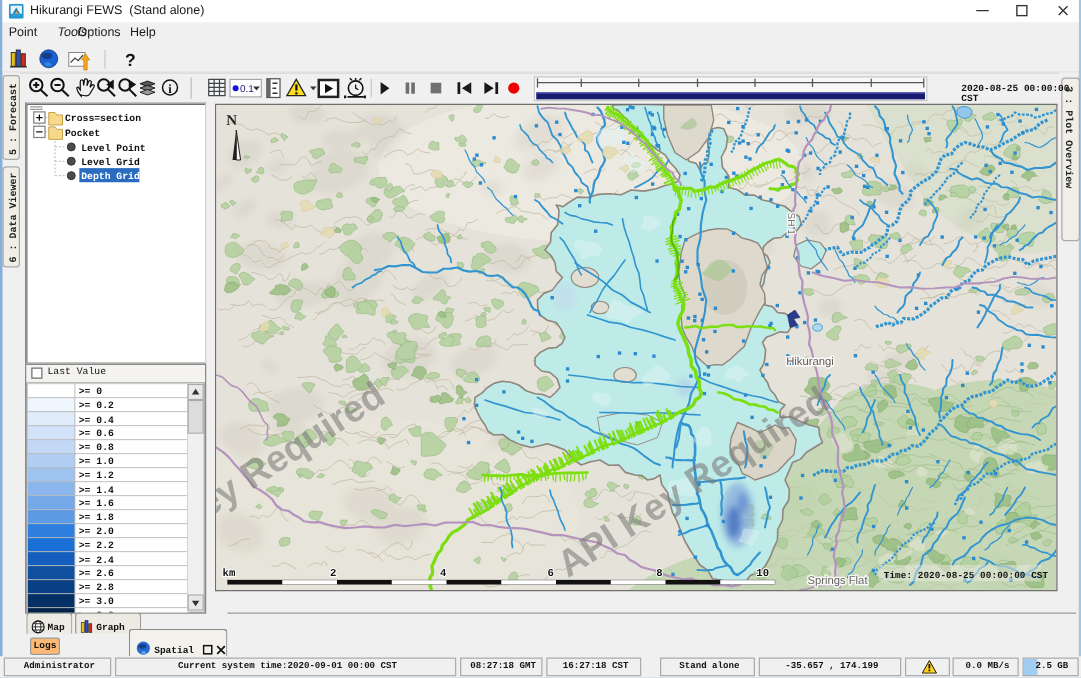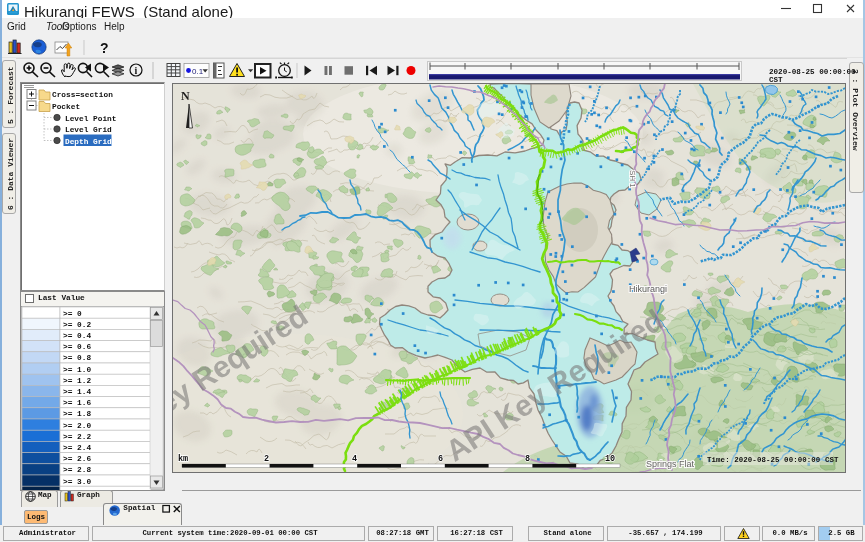--- a/index.html
+++ b/index.html
@@ -5,46 +5,46 @@
   font-family:"Liberation Sans", sans-serif; background:#f0f0f0; }
 .abs { position:absolute; }
 .mono { font-family:"Liberation Mono", monospace; }
 .seg { position:absolute; top:526px; height:15px; border:1px solid #ababab;
   background:#f0f0f0; font-family:"Liberation Mono", monospace; font-size:7.3px; font-weight:bold;
   color:#111; line-height:13px; padding-left:3px; white-space:nowrap; overflow:hidden;text-align:center; }
 .vtab { position:absolute; background:#f0eee7; border:1px solid #a9a9a9;
   border-radius:3px; font-family:"Liberation Mono", monospace; font-size:8px; font-weight:bold; color:#222; }
 .btab { position:absolute; background:#eceae3; border:1px solid #9a9a9a;
   border-bottom:none; border-radius:3px 3px 0 0; font-family:"Liberation Mono", monospace;
-  font-size:7.6px; font-weight:bold; color:#111; display:flex; align-items:flex-start; }
+  font-size:7.6px; font-weight:bold; color:#111; display:flex; align-items:flex-end; }
 </style></head>
 <body>
 
 <div class="abs" style="left:0;top:0;width:2px;height:542px;background:#86b0dc;"></div>
 <div class="abs" style="left:863px;top:0;width:2px;height:542px;background:#a5c6e4;"></div>
 <div class="abs" style="left:0;top:541px;width:865px;height:1px;background:#9dbfdf;"></div>
 
 <div class="abs" style="left:2px;top:0;width:861px;height:18px;background:#ffffff;"></div>
 <svg class="abs" style="left:7px;top:2.5px;" width="12" height="12" viewBox="0 0 12 12">
   <rect width="12" height="12" rx="1.5" fill="#2394ce"></rect>
   <rect x="1.5" y="1.5" width="9" height="6.5" fill="#eaf5fb"></rect>
   <path d="M3 8 L6 3 L9 8 Z" fill="#1c7fb5"></path>
   <path d="M5 8 L6.2 5.5 L7.4 8 Z" fill="#f0a93c"></path>
   <rect x="2" y="8.6" width="8" height="1.6" fill="#2a9fd8"></rect>
 </svg>
-<div class="abs" style="left:24px;top:3px;font-size:15px;color:#1a1a1a;">Hikurangi FEWS&nbsp;&nbsp;(Stand alone)</div>
+<div class="abs" style="left:24px;top:3px;font-size:10px;color:#1a1a1a;">Hikurangi FEWS&nbsp;&nbsp;(Stand alone)</div>
 
 <svg class="abs" style="left:775px;top:0;" width="88" height="18" viewBox="0 0 88 18">
   <line x1="6" y1="8.5" x2="16" y2="8.5" stroke="#333" stroke-width="1.1"></line>
   <rect x="38.5" y="4.5" width="8" height="8" fill="none" stroke="#333" stroke-width="1.1"></rect>
   <path d="M72 5 l7 7 M79 5 l-7 7" stroke="#333" stroke-width="1.1"></path>
 </svg>
 
 <div class="abs" style="left:2px;top:18px;width:861px;height:19px;background:#f0f0f0;"></div>
-<div class="abs" style="left:7px;top:21px;font-size:10px;color:#1a1a1a;">Grid</div>
+<div class="abs" style="left:7px;top:21px;font-size:10px;color:#1a1a1a;">Point</div>
 <div class="abs" style="left:46px;top:21px;font-size:10px;color:#1a1a1a;font-style:italic;">Tools</div>
 <div class="abs" style="left:62px;top:21px;font-size:10px;color:#1a1a1a;">Options</div>
 <div class="abs" style="left:104px;top:21px;font-size:10px;color:#1a1a1a;text-align:right;">Help</div>
 
 <div class="abs" style="left:2px;top:37px;width:861px;height:21px;background:#f0f0f0;border-bottom:1px solid #e3e3e3;"></div>
 <svg class="abs" style="left:8px;top:39px;" width="115" height="18" viewBox="0 0 115 18">
 
   <rect x="1" y="3" width="3.2" height="11" fill="#e8c21b" stroke="#222" stroke-width="0.7"></rect>
   <rect x="5" y="1" width="3.2" height="13" fill="#2a52c8" stroke="#222" stroke-width="0.7"></rect>
   <rect x="9" y="4" width="3.2" height="10" fill="#d22a1e" stroke="#222" stroke-width="0.7"></rect>
@@ -212,21 +212,21 @@
     <text x="30" y="11">Cross=section</text>
     <text x="30" y="22.5">Pocket</text>
     <text x="43" y="34.5">Level Point</text>
     <text x="43" y="46">Level Grid</text>
     <text x="43" y="57.5" fill="#ffffff">Depth Grid</text>
   </g>
 </svg>
 
 <div class="abs" style="left:20px;top:291px;width:145px;height:200px;background:#f4f3ef;border:1px solid #8a8a8a;"></div>
 <div class="abs" style="left:25px;top:294px;width:9px;height:9px;background:#fff;border:1px solid #6e6e6e;"></div>
-<div class="abs mono" style="left:38px;top:294px;font-size:7.8px;font-weight:bold;color:#111;">Last Value</div>
+<div class="abs mono" style="left:38px;top:294px;font-size:7.8px;font-weight:normal;color:#111;">Last Value</div>
 <svg class="abs" style="left:21px;top:306px;" width="143" height="184" viewBox="0 0 143 184">
   <rect x="0" y="0" width="143" height="184" fill="#ffffff" stroke="#7a7a7a" stroke-width="1"></rect>
   <g transform="translate(1,1)">
       <rect x="0" y="0.0" width="38" height="11.2" fill="#ffffff" stroke="#b9b9b9" stroke-width="0.6"></rect>
       <rect x="38" y="0.0" width="91" height="11.2" fill="#ffffff" stroke="#b9b9b9" stroke-width="0.6"></rect>
       <text x="41" y="8.6" font-family="Liberation Mono, monospace" font-size="7.8" font-weight="bold" fill="#111">&gt;= 0</text>
       <rect x="0" y="11.2" width="38" height="11.2" fill="#f0f6fd" stroke="#b9b9b9" stroke-width="0.6"></rect>
       <rect x="38" y="11.2" width="91" height="11.2" fill="#ffffff" stroke="#b9b9b9" stroke-width="0.6"></rect>
       <text x="41" y="19.8" font-family="Liberation Mono, monospace" font-size="7.8" font-weight="bold" fill="#111">&gt;= 0.2</text>
       <rect x="0" y="22.4" width="38" height="11.2" fill="#e1ecfa" stroke="#b9b9b9" stroke-width="0.6"></rect>

